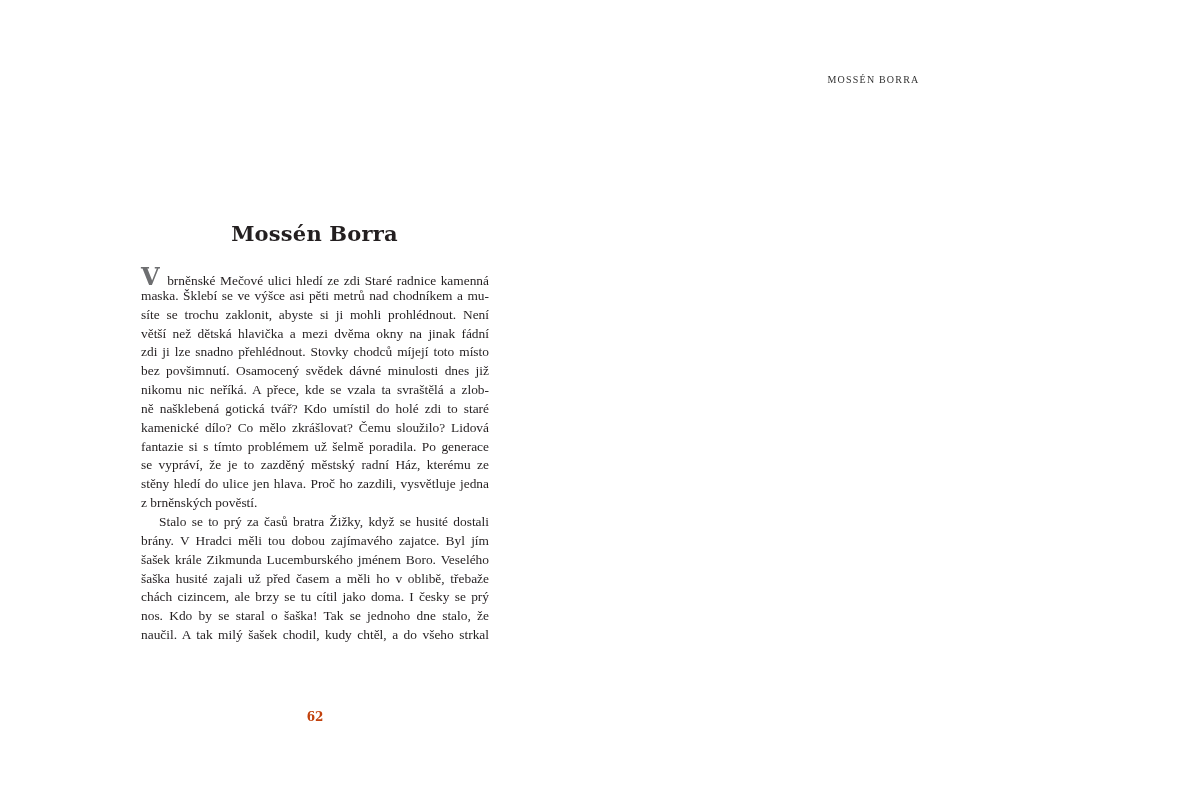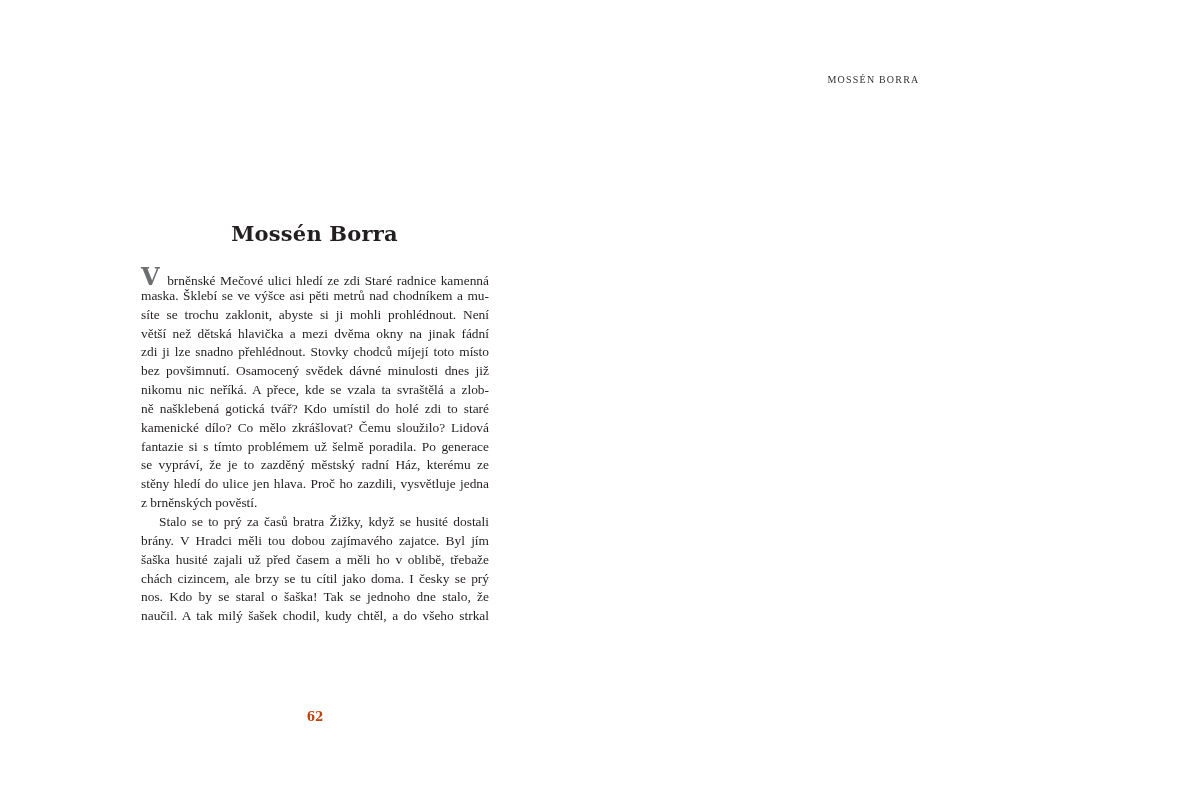--- a/index.html
+++ b/index.html
@@ -115,20 +115,21 @@
       <span class="line"><span>bez povšimnutí. Osamocený svědek dávné minulosti dnes již</span></span>
       <span class="line"><span>nikomu nic neříká. A přece, kde se vzala ta svraštělá a zlob-</span></span>
       <span class="line"><span>ně našklebená gotická tvář? Kdo umístil do holé zdi to staré</span></span>
       <span class="line"><span>kamenické dílo? Co mělo zkrášlovat? Čemu sloužilo? Lidová</span></span>
       <span class="line"><span>fantazie si s tímto problémem už šelmě poradila. Po generace</span></span>
       <span class="line"><span>se vypráví, že je to zazděný městský radní Ház, kterému ze</span></span>
       <span class="line"><span>stěny hledí do ulice jen hlava. Proč ho zazdili, vysvětluje jedna</span></span>
       <span class="line last"><span>z brněnských pověstí.</span></span>
       <span class="line indent"><span>Stalo se to prý za časů bratra Žižky, když se husité dostali</span></span>
       <span class="line"><span>brány. V Hradci měli tou dobou zajímavého zajatce. Byl jím</span></span>
+      <span class="line"><span>šašek krále Zikmunda Lucemburského jménem Boro. Veselého</span></span>
       <span class="line"><span>šaška husité zajali už před časem a měli ho v oblibě, třebaže</span></span>
       <span class="line"><span>chách cizincem, ale brzy se tu cítil jako doma. I česky se prý</span></span>
       <span class="line"><span>nos. Kdo by se staral o šaška! Tak se jednoho dne stalo, že</span></span>
       <span class="line"><span>naučil. A tak milý šašek chodil, kudy chtěl, a do všeho strkal</span></span>
     </div>
   <div class="folio folio-left">62</div>
 </div>
 
 <div class="page page-right">
   <div class="running-head">MOSSÉN BORRA</div>

